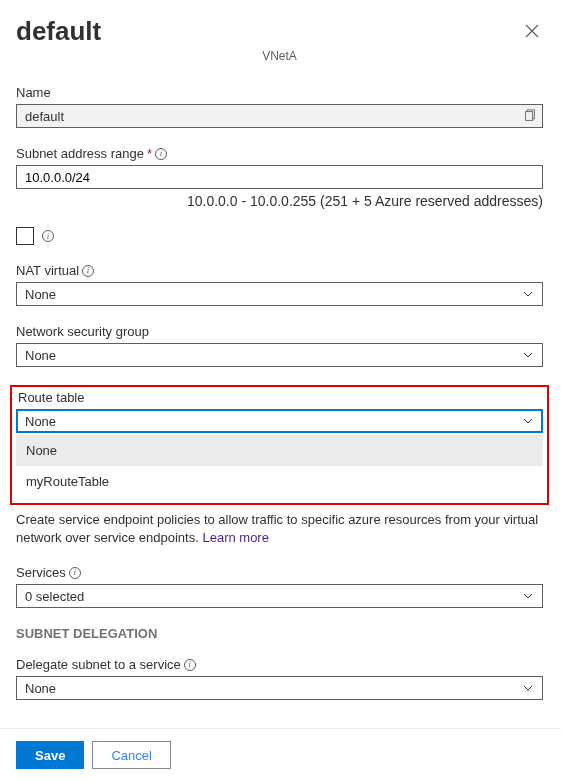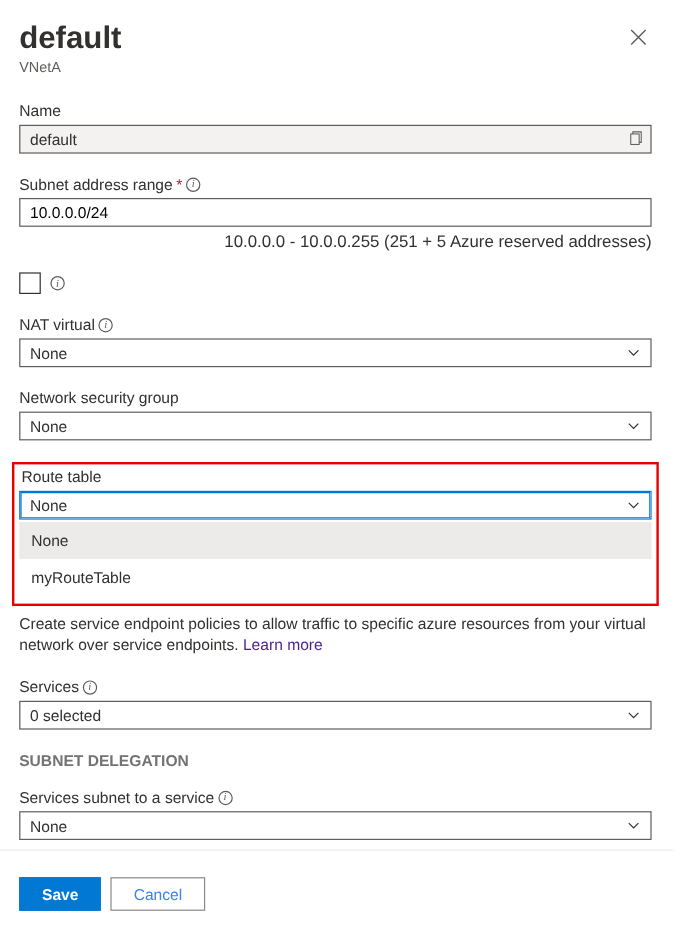--- a/index.html
+++ b/index.html
@@ -35,20 +35,21 @@
       color: #605e5c;
       cursor: pointer;
       padding: 4px;
       line-height: 1;
       margin-top: 4px;
     }
     .subtitle {
       font-size: 12px;
       color: #605e5c;
       margin-bottom: 22px;
+      text-align: center;
     }
     .field-group {
       margin-bottom: 18px;
     }
     .field-label {
       font-size: 13px;
       color: #323130;
       margin-bottom: 4px;
       display: flex;
       align-items: center;
@@ -178,21 +179,21 @@
       color: #737373;
       margin-top: 10px;
       margin-bottom: 16px;
     }
     .footer {
       position: absolute;
       bottom: 0;
       left: 0;
       right: 2px;
       border-top: 1px solid #edebe9;
-      padding: 22px 16px;
+      padding: 12px 16px;
       display: flex;
       gap: 8px;
       background: #fff;
     }
     .btn {
       height: 28px;
       padding: 0 18px;
       font-size: 13px;
       font-family: inherit;
       cursor: pointer;
@@ -301,21 +302,21 @@
       <svg class="chevron" viewBox="0 0 12 12">
           <path d="M2 4 L6 8 L10 4" fill="none" stroke="#323130" stroke-width="1"></path>
         </svg>
     </div>
   </div>
 
   <div class="section-header">SUBNET DELEGATION</div>
 
   <div class="field-group">
     <div class="field-label">
-      <span>Services subnet to a service</span>
+      <span>Delegate subnet to a service</span>
       <span class="info-icon">i</span>
     </div>
     <div class="select-box">
       <span>None</span>
       <svg class="chevron" viewBox="0 0 12 12">
           <path d="M2 4 L6 8 L10 4" fill="none" stroke="#323130" stroke-width="1"></path>
         </svg>
     </div>
   </div>
 </div>

